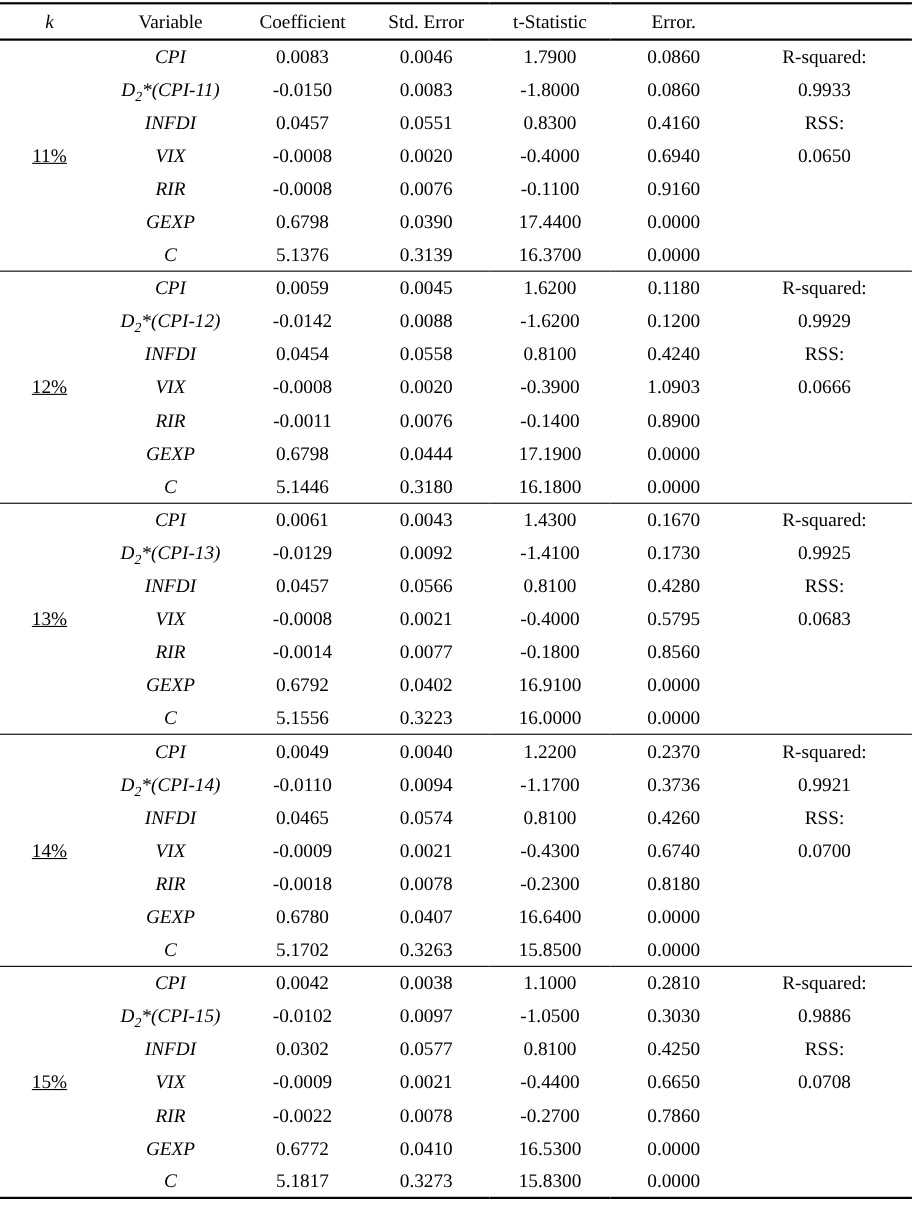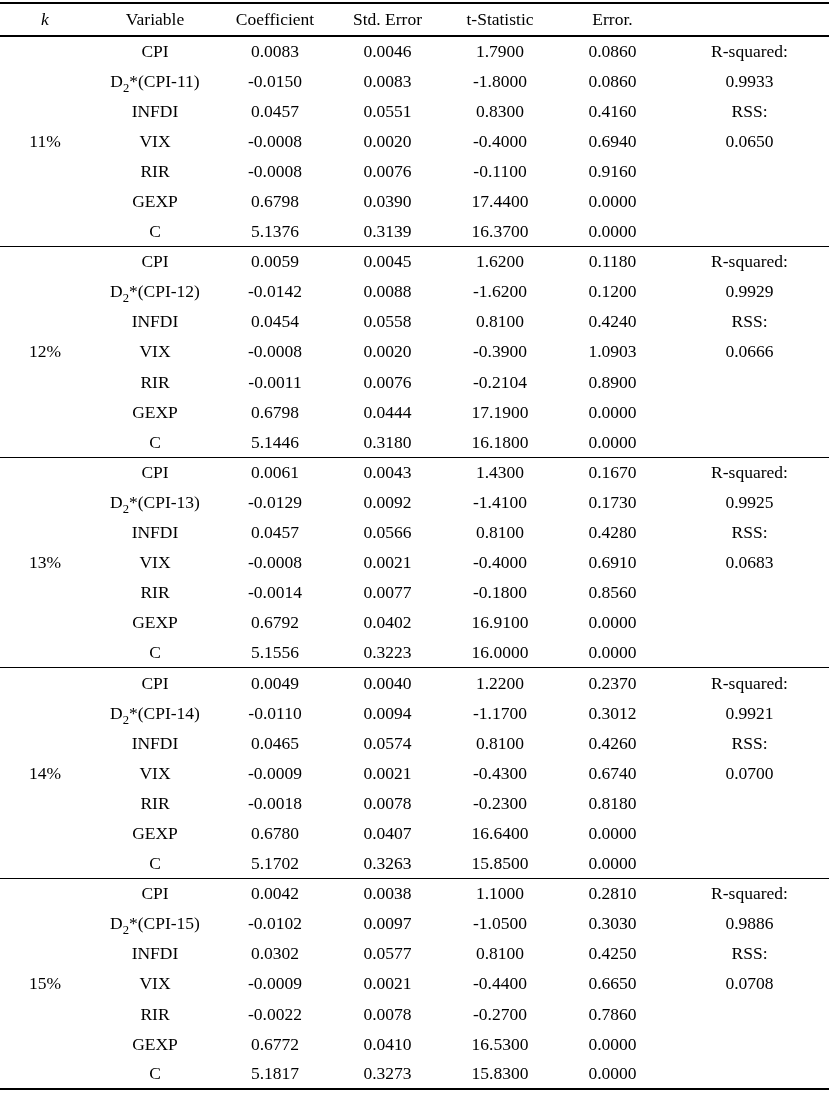--- a/index.html
+++ b/index.html
@@ -45,24 +45,26 @@
     height: 30.1px;
   }
   td {
     font-size: 17.5px;
     text-align: center;
     vertical-align: middle;
     padding: 0;
     white-space: nowrap;
   }
   td.var-cell {
+    font-style: italic;
   }
   td.k-cell {
     vertical-align: middle;
     font-style: normal;
+    text-decoration: underline;
   }
   sub {
     font-size: 72%;
     line-height: 0;
   }
 </style>
 </head>
 <body>
 
 <table class="regression" id="regression-table">
@@ -176,21 +178,21 @@
         <td>-0.0008</td>
         <td>0.0020</td>
         <td>-0.3900</td>
         <td>1.0903</td>
         <td>0.0666</td>
       </tr>
       <tr>
         <td class="var-cell">RIR</td>
         <td>-0.0011</td>
         <td>0.0076</td>
-        <td>-0.2104</td>
+        <td>-0.1400</td>
         <td>0.8900</td>
         <td></td>
       </tr>
       <tr>
         <td class="var-cell">GEXP</td>
         <td>0.6798</td>
         <td>0.0444</td>
         <td>17.1900</td>
         <td>0.0000</td>
         <td></td>
@@ -228,21 +230,21 @@
         <td>0.0566</td>
         <td>0.8100</td>
         <td>0.4280</td>
         <td>RSS:</td>
       </tr>
       <tr>
         <td class="var-cell">VIX</td>
         <td>-0.0008</td>
         <td>0.0021</td>
         <td>-0.4000</td>
-        <td>0.6910</td>
+        <td>0.5795</td>
         <td>0.0683</td>
       </tr>
       <tr>
         <td class="var-cell">RIR</td>
         <td>-0.0014</td>
         <td>0.0077</td>
         <td>-0.1800</td>
         <td>0.8560</td>
         <td></td>
       </tr>
@@ -271,21 +273,21 @@
         <td>0.0040</td>
         <td>1.2200</td>
         <td>0.2370</td>
         <td>R-squared:</td>
       </tr>
       <tr>
         <td class="var-cell">D<sub>2</sub>*(CPI-14)</td>
         <td>-0.0110</td>
         <td>0.0094</td>
         <td>-1.1700</td>
-        <td>0.3012</td>
+        <td>0.3736</td>
         <td>0.9921</td>
       </tr>
       <tr>
         <td class="var-cell">INFDI</td>
         <td>0.0465</td>
         <td>0.0574</td>
         <td>0.8100</td>
         <td>0.4260</td>
         <td>RSS:</td>
       </tr>

